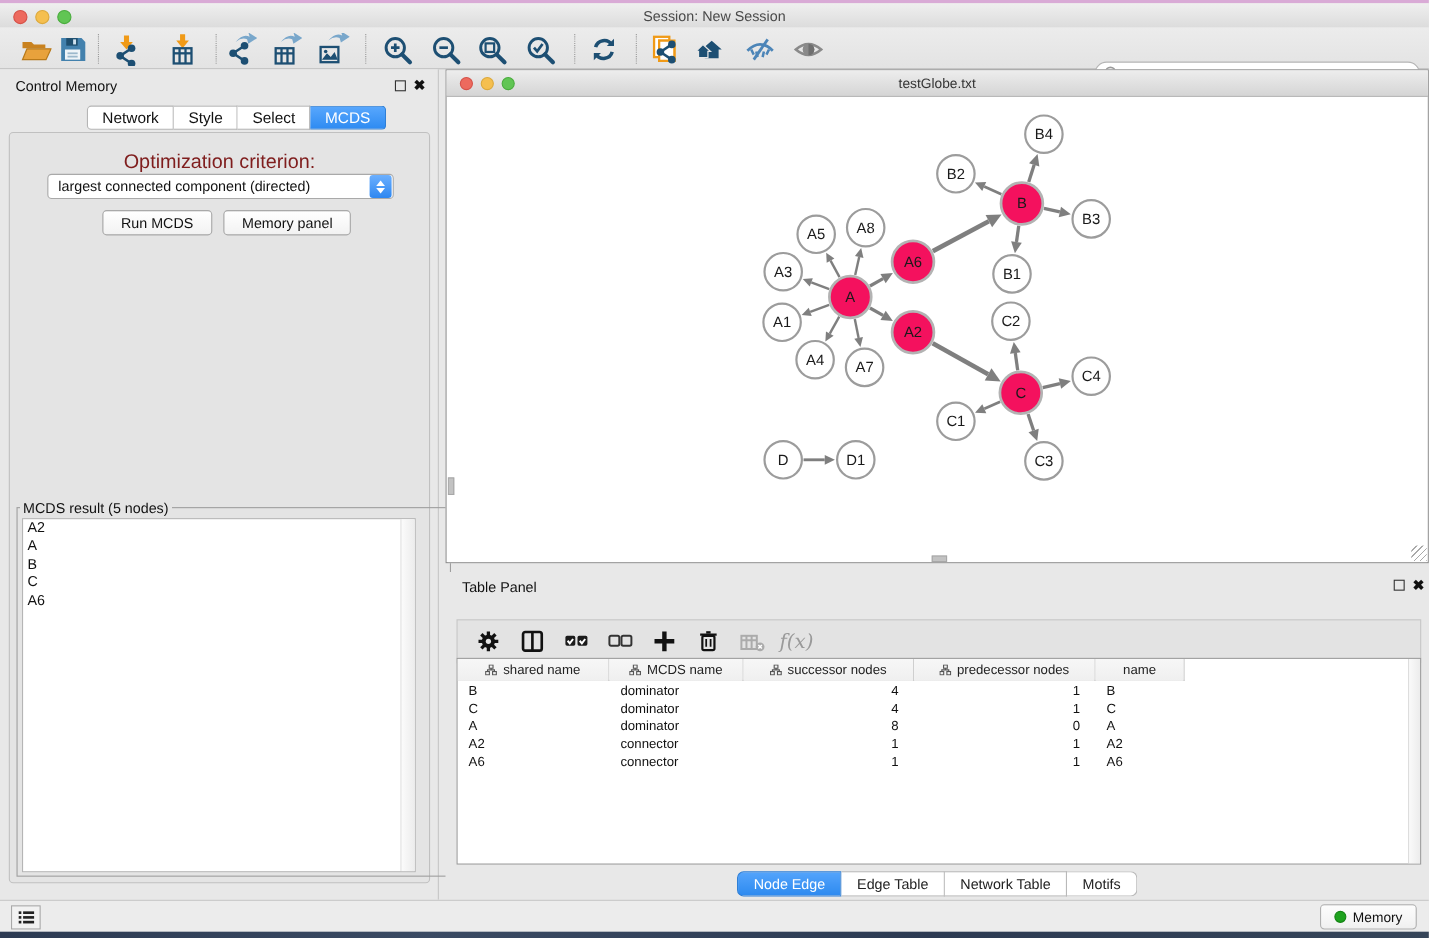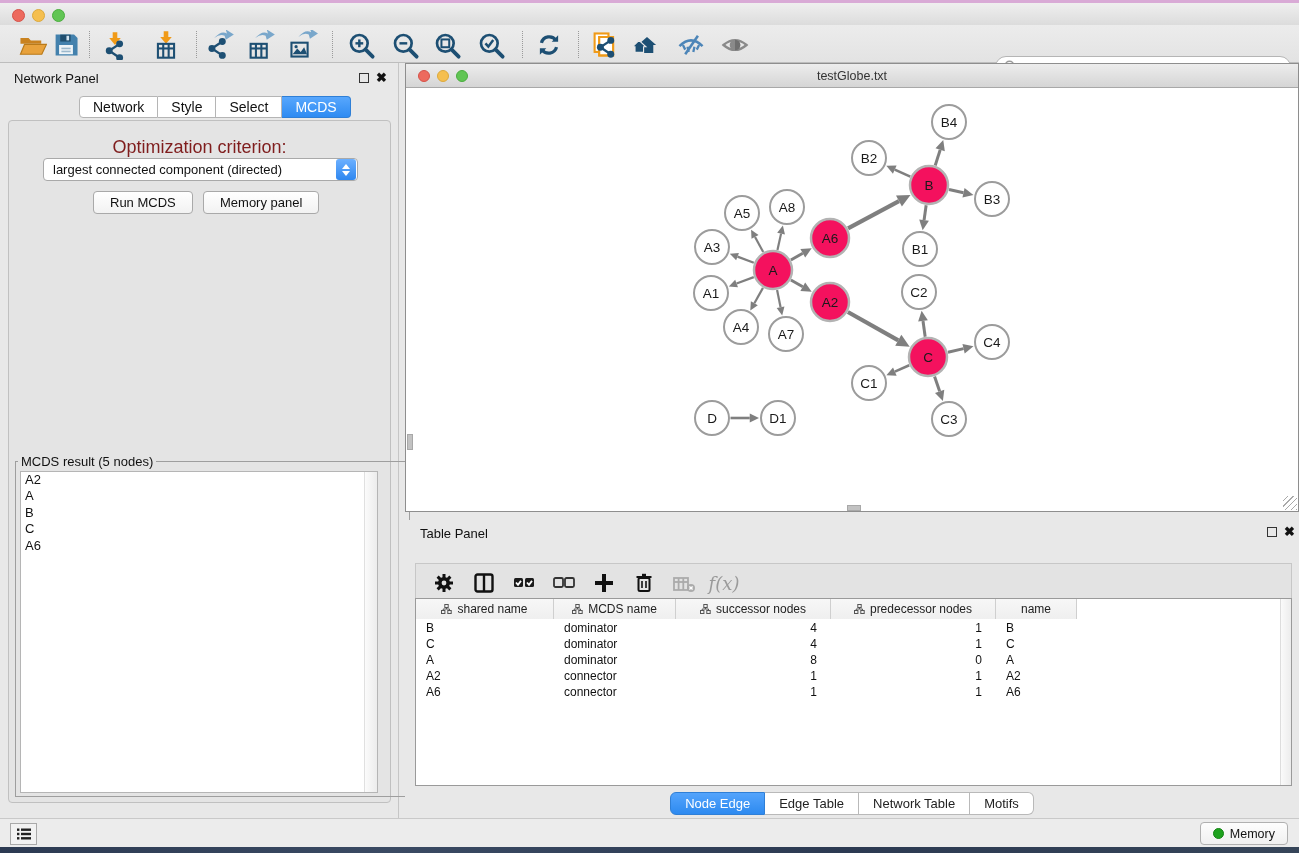--- a/index.html
+++ b/index.html
@@ -108,20 +108,21 @@
 <body>
 
 <div class="screen">
 
   <div class="desktop-top"></div>
 
   <div class="titlebar">
     <div class="traffic t-red"></div>
     <div class="traffic t-yellow"></div>
     <div class="traffic t-green"></div>
+    <div class="win-title">Session: New Session</div>
   </div>
 
   <div class="main-toolbar">
     <span class="tb-icon" style="left:16px">
         <svg width="30" height="30" viewBox="0 0 26 26">
           <path d="M3,7 h7 l2,2 h9 v3 H3 z" fill="#c9821f"></path>
           <path d="M3,21 l3.5,-8.5 h19 L21.5,21 z" fill="#e8a23c" stroke="#b97a1a" stroke-width="1"></path>
         </svg>
       </span>
     <span class="tb-icon" style="left:50px">
@@ -270,21 +271,21 @@
             <circle cx="6.5" cy="6.5" r="4.3" fill="none" stroke="#9b9b9b" stroke-width="1.5"></circle>
             <line x1="9.8" y1="9.8" x2="13.5" y2="13.5" stroke="#9b9b9b" stroke-width="1.7" stroke-linecap="round"></line>
           </svg>
         </span>
       <input type="text" value="" style="">
     </div>
   </div>
 
   <div class="control-panel">
     <div class="cp-header">
-      <span class="cp-title">Network Panel</span>
+      <span class="cp-title">Control Memory</span>
       <span class="panel-float" style="left:359px"></span>
       <span class="panel-close" style="left:376px">✖</span>
     </div>
     <div class="cp-tabs">
       <div class="cp-tab">Network</div>
       <div class="cp-tab">Style</div>
       <div class="cp-tab">Select</div>
       <div class="cp-tab active">MCDS</div>
     </div>
     <div class="cp-body">

